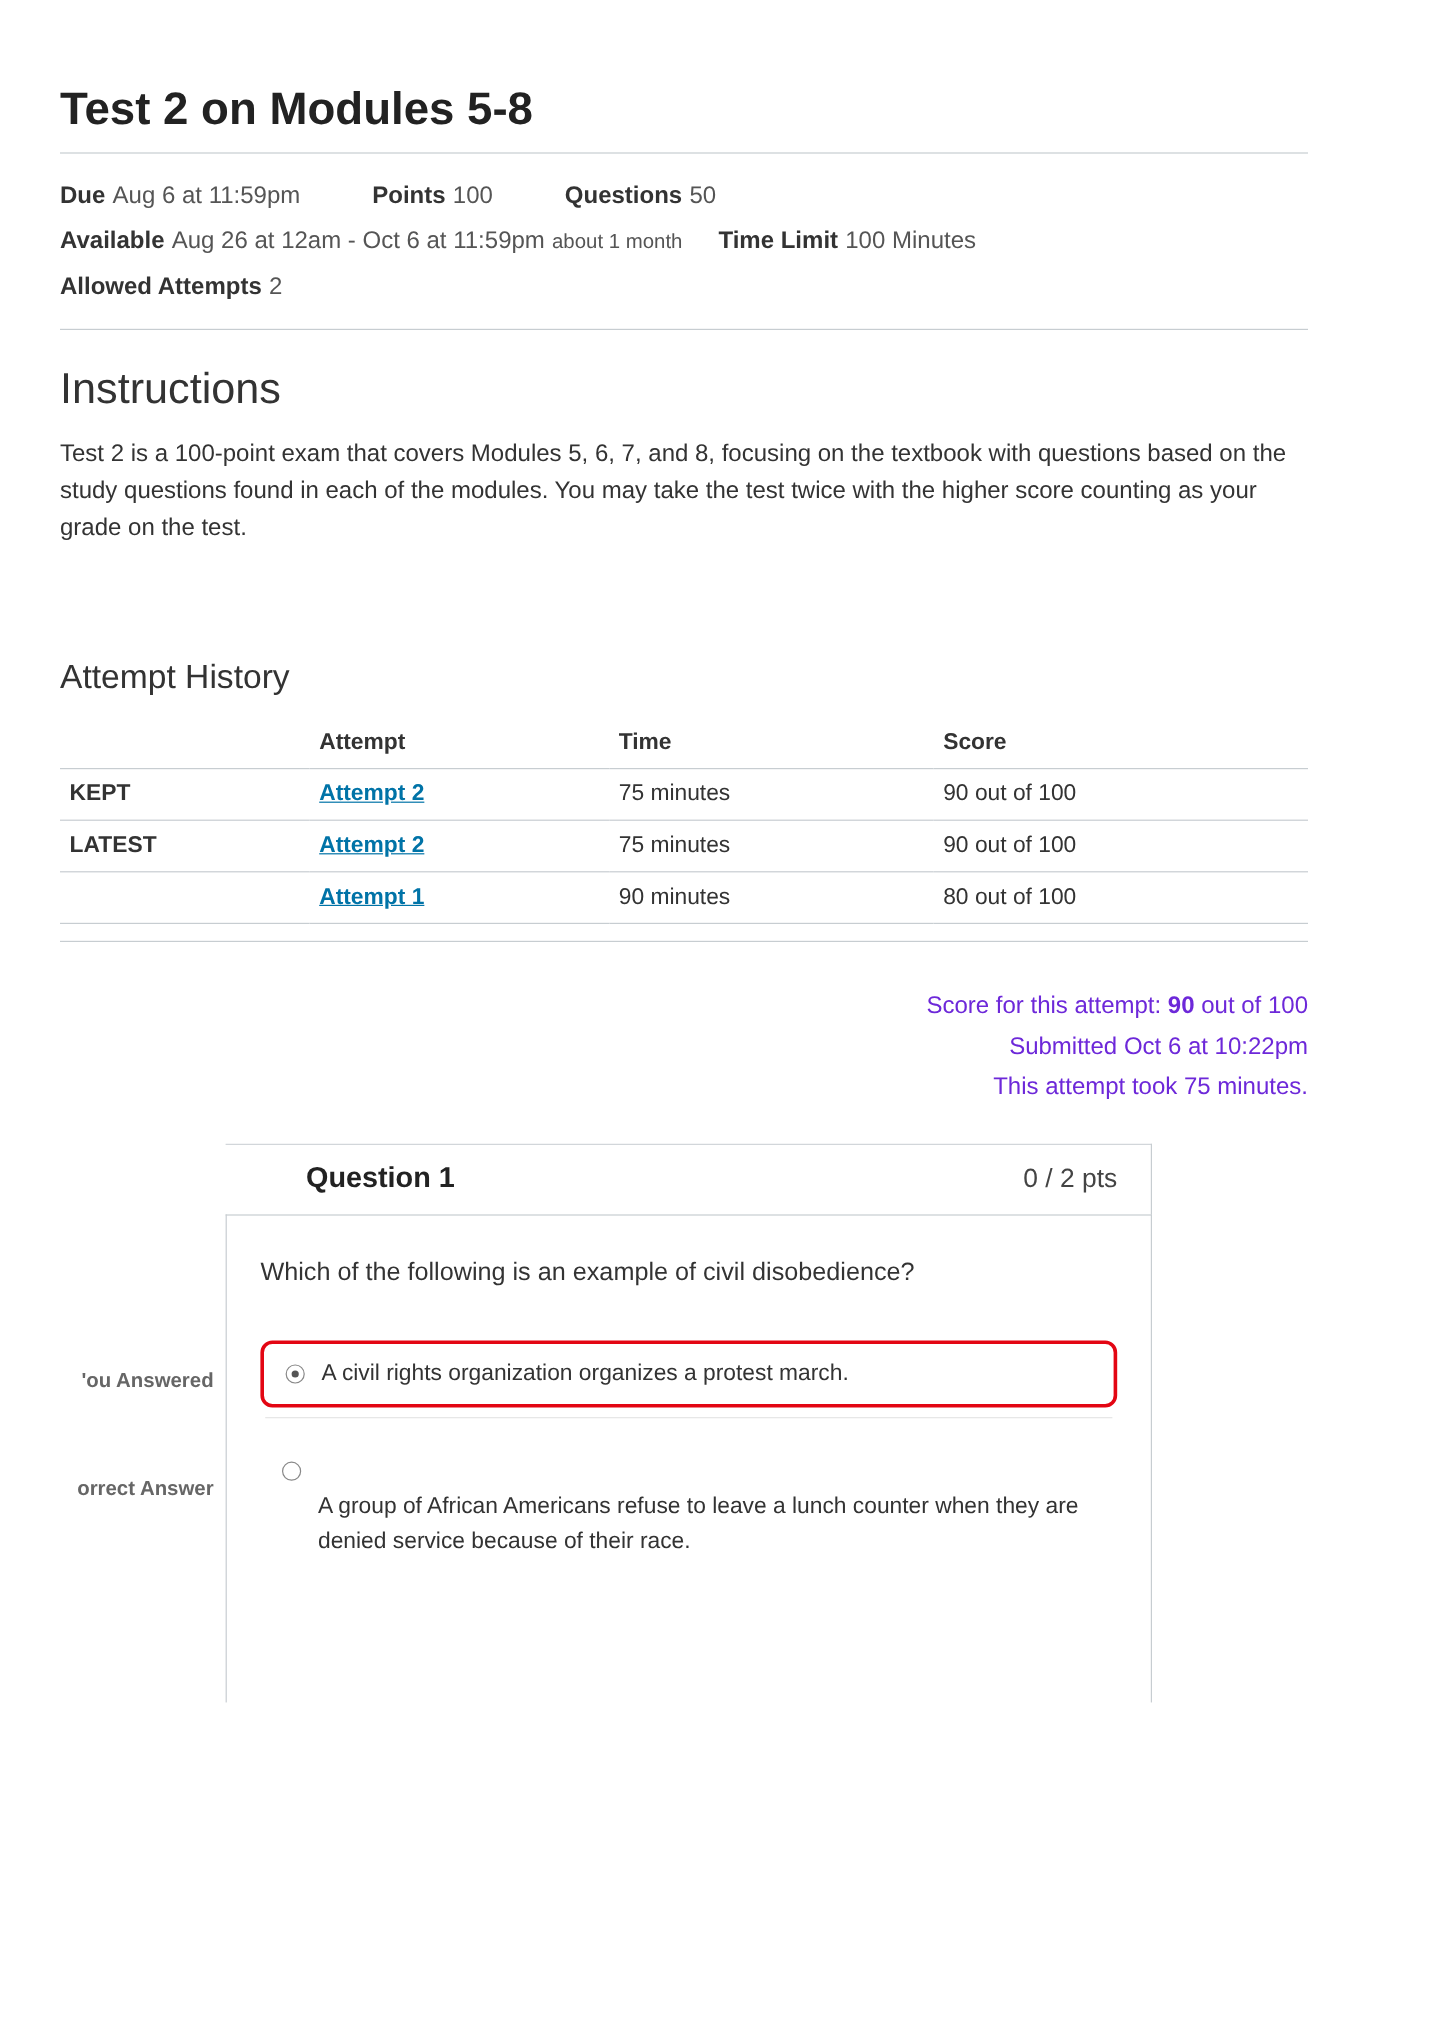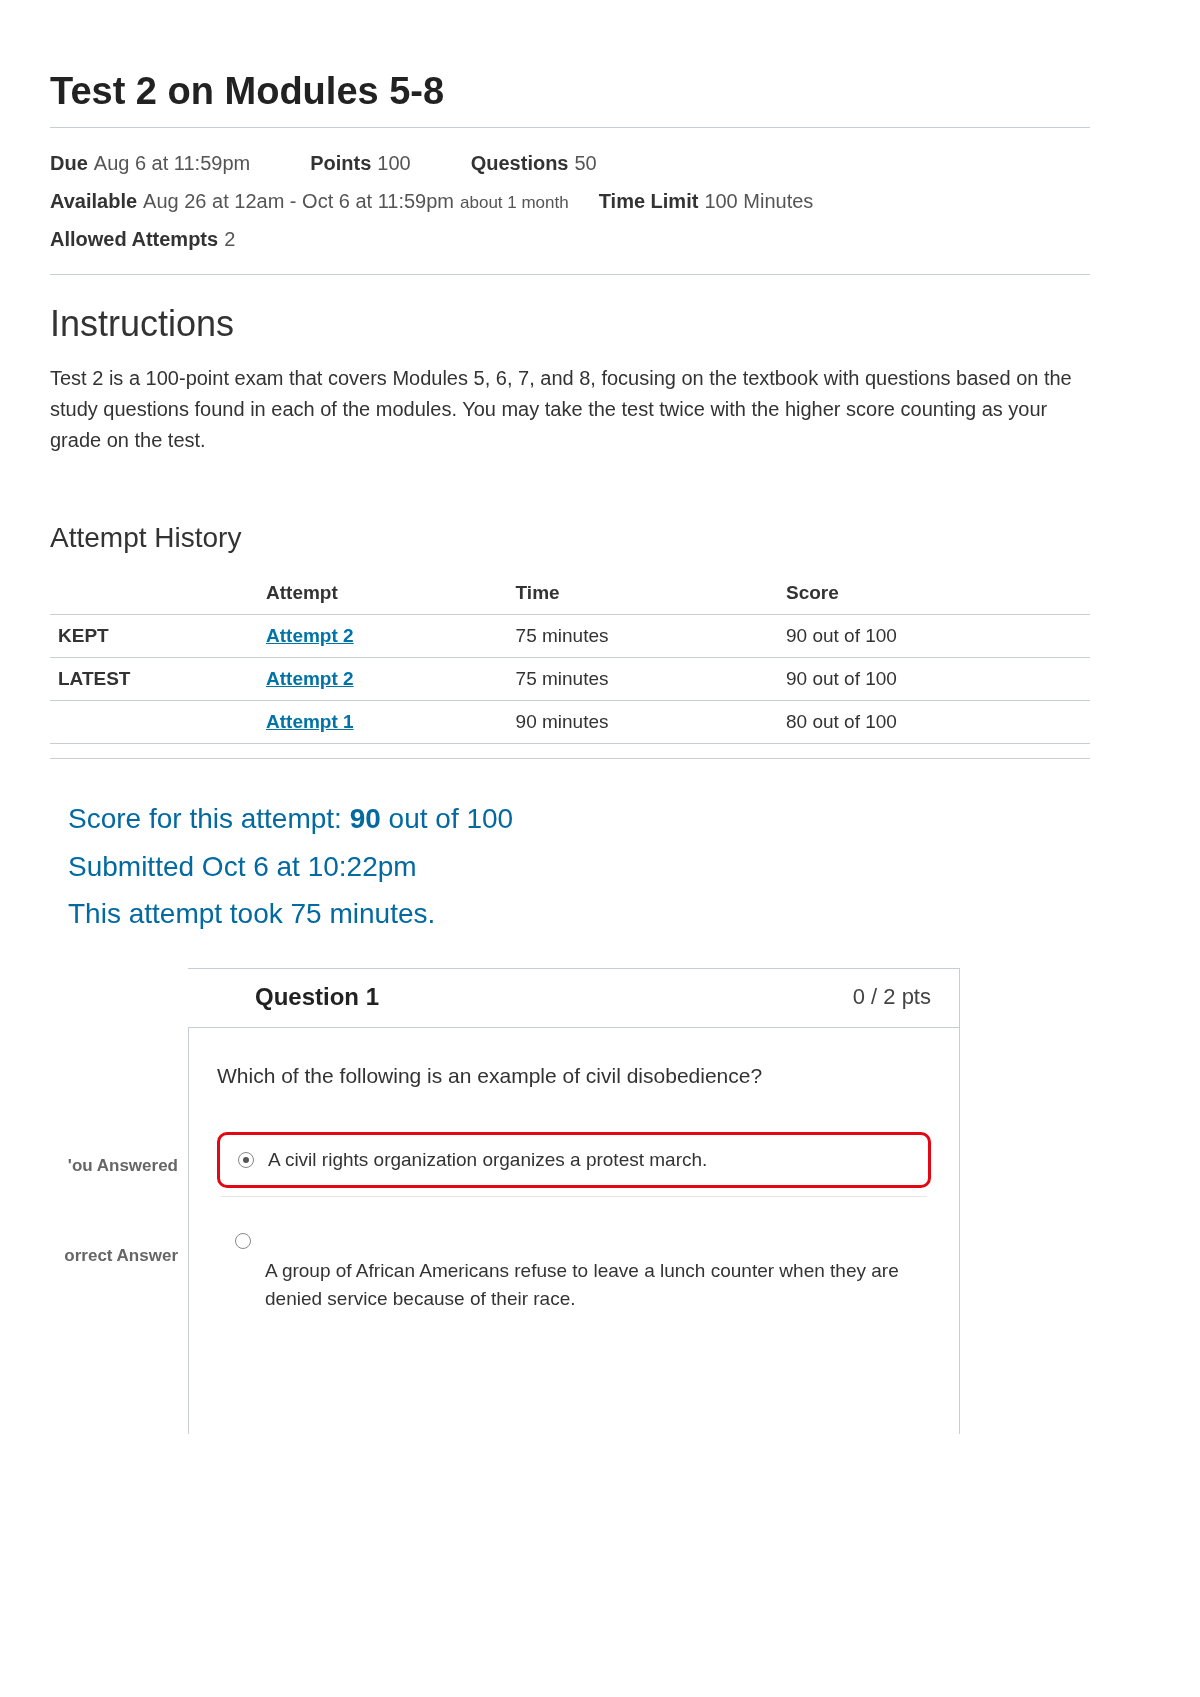--- a/index.html
+++ b/index.html
@@ -39,21 +39,21 @@
   }
   p.body {
     font-size: 20px;
     color: #333;
     line-height: 1.55;
     margin: 0 0 20px 0;
   }
   h3.attempt-h {
     font-size: 28px;
     font-weight: 400;
-    margin: 66px 0 18px 0;
+    margin: 92px 0 18px 0;
     color: #333;
   }
   table.attempts {
     width: 100%;
     border-collapse: collapse;
     font-size: 19px;
   }
   table.attempts th {
     text-align: left;
     font-weight: 700;
@@ -68,23 +68,24 @@
   }
   table.attempts td.status { font-weight: 700; }
   .attempt-link {
     color: #0073a7;
     font-weight: 700;
     text-decoration: underline;
   }
   .below-hr { border: none; border-top: 1px solid #c7cdd1; margin-top: 14px; }
   .score-block {
     margin: 36px 0 30px 18px;
-    font-size: 28px;
+    font-size: 20px;
     line-height: 1.7;
-    color: #0369a1;
+    color: #6d28d9;
+    text-align: right;
   }
   .score-block .bold { font-weight: 700; }
 
   
   .q-wrap {
     margin: 20px 0 0 0;
     display: grid;
     grid-template-columns: 138px 1fr 130px;
     overflow: hidden;
   }

